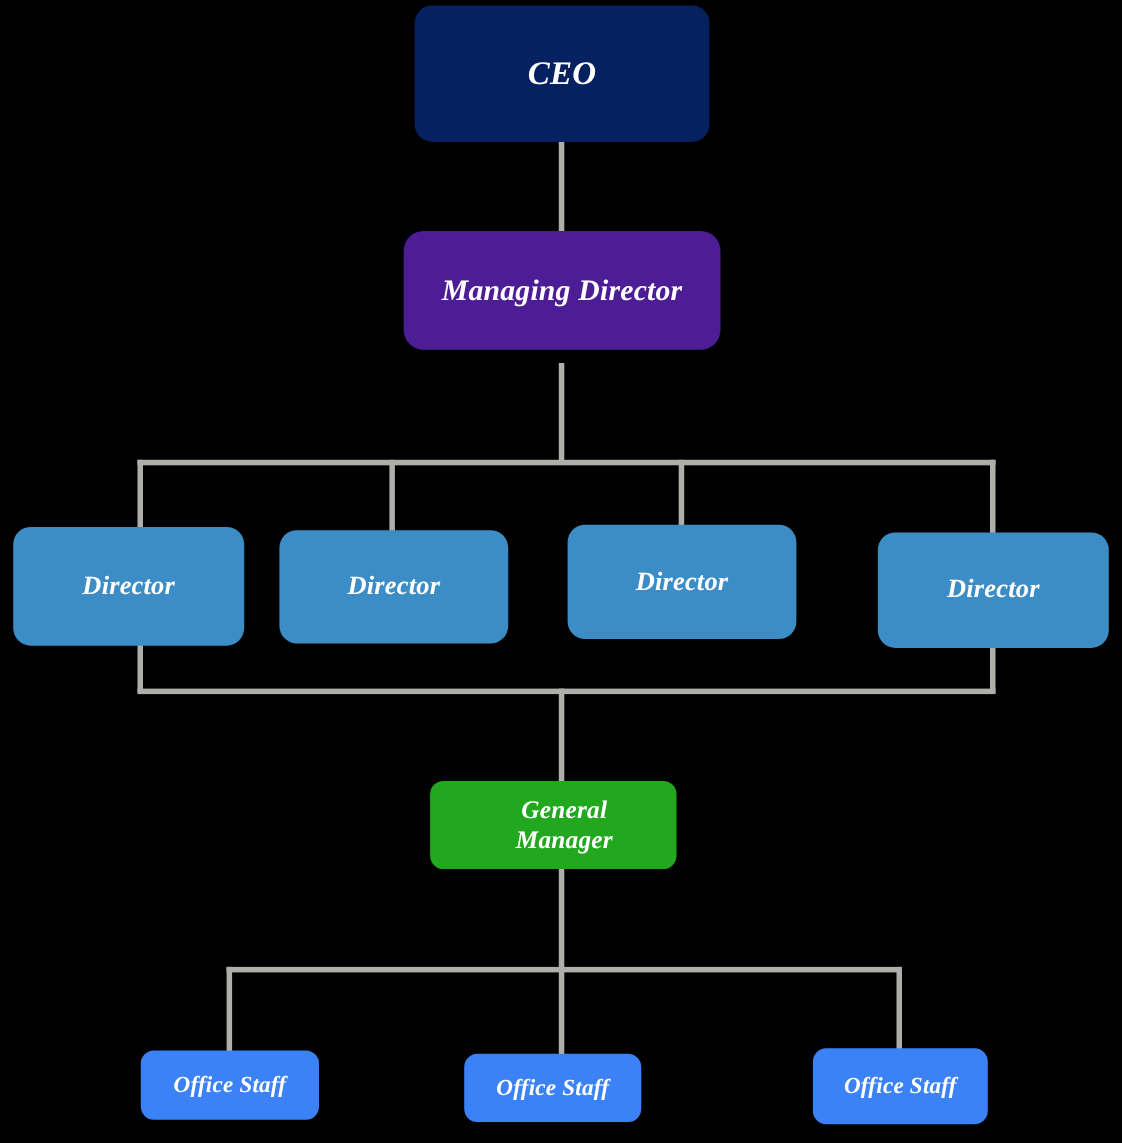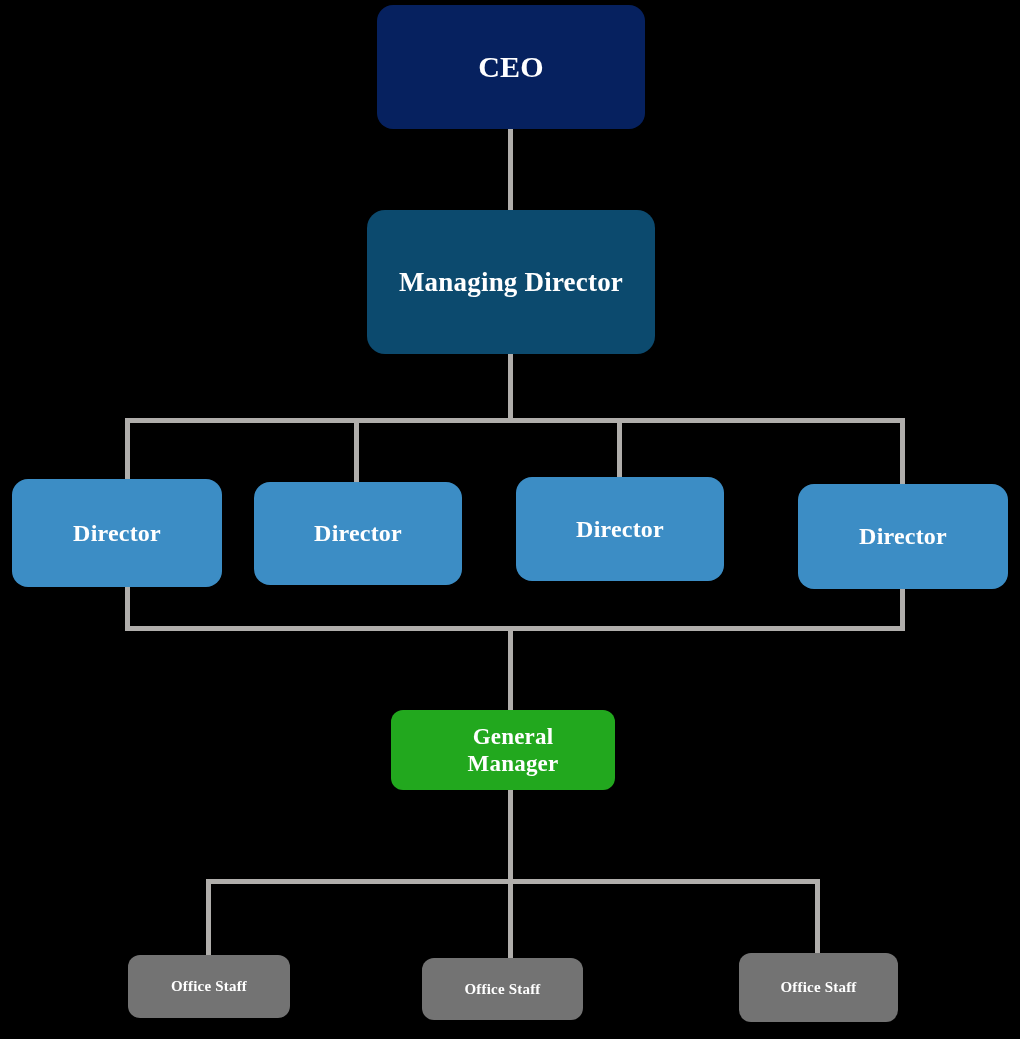--- a/index.html
+++ b/index.html
@@ -42,31 +42,32 @@
     line-height: 1.12;
     border-radius: 14px;
     z-index: 5;
     letter-spacing: 0.2px;
     -webkit-font-smoothing: antialiased;
   }
   .node-label {
     display: block;
     width: 100%;
     white-space: pre-line;
+    font-style: italic;
   }
 
   .node.ceo {
     left: 377px;  top: 5px;   width: 268px; height: 124px;
     background: #06215f;
     font-size: 30px;
     border-radius: 16px;
   }
   .node.md {
-    left: 367px;  top: 210px; width: 288px; height: 144px;
-    background: #0c4a6e;
+    left: 367px;  top: 210px; width: 288px; height: 108px;
+    background: #4c1d95;
     font-size: 27px;
     border-radius: 18px;
   }
 
   .node.dir {
     background: #3c8dc5;
     font-size: 24px;
     border-radius: 16px;
   }
   .node.dir-1 { left: 12px;  top: 479px; width: 210px; height: 108px; }
@@ -77,22 +78,22 @@
   .node.gm {
     left: 391px; top: 710px; width: 224px; height: 80px;
     background: #22a81e;
     font-size: 23px;
     border-radius: 12px;
     line-height: 1.18;
     padding-left: 20px;
   }
 
   .node.staff {
-    background: #737373;
-    font-size: 15px;
+    background: #3b82f6;
+    font-size: 21px;
     border-radius: 12px;
   }
   .node.staff-1 { left: 128px; top: 955px; width: 162px; height: 63px; }
   .node.staff-2 { left: 422px; top: 958px; width: 161px; height: 62px; }
   .node.staff-3 { left: 739px; top: 953px; width: 159px; height: 69px; }
 </style>
 </head>
 <body>
 
 <div id="org-chart">

